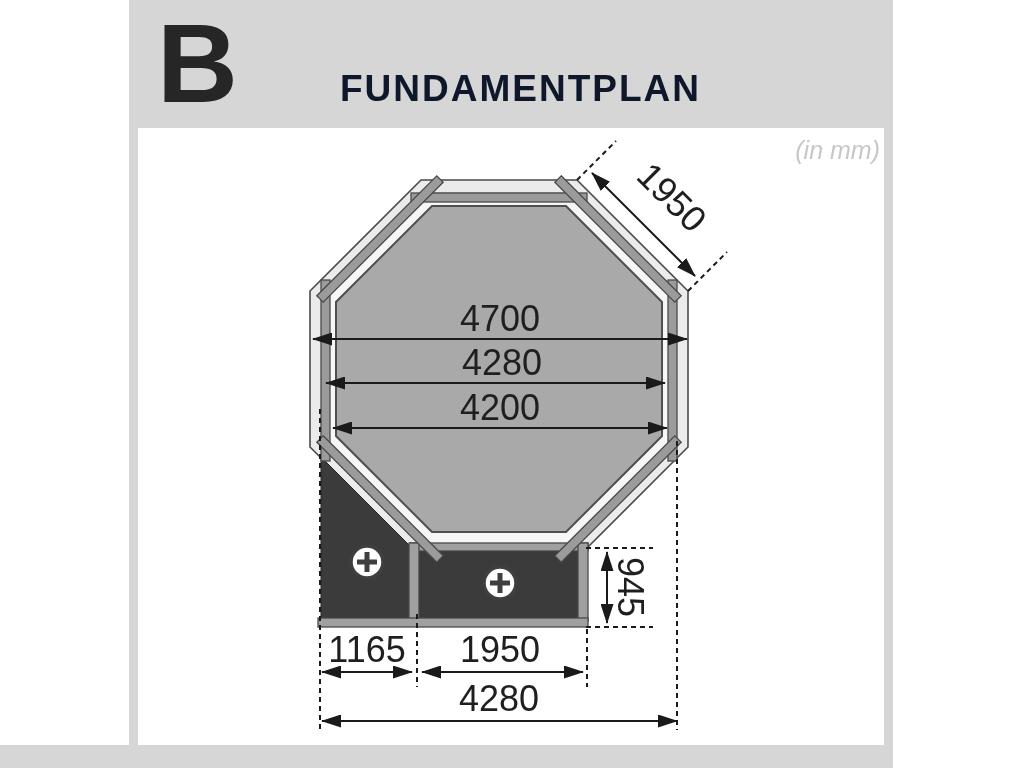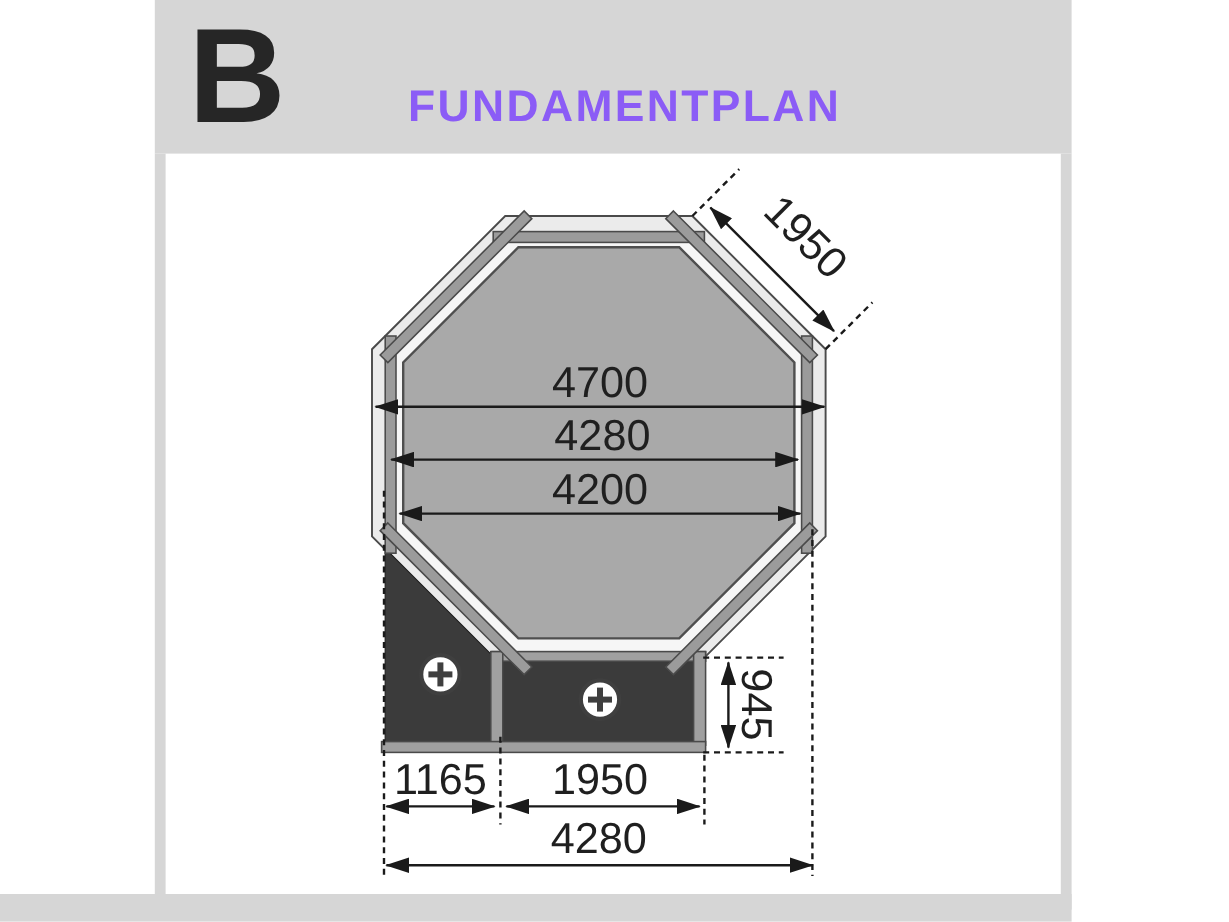--- a/index.html
+++ b/index.html
@@ -6,21 +6,21 @@
             font-family:"Liberation Sans", sans-serif;}
   .stage{position:absolute;left:0;top:0;width:1024px;height:768px;}
   .gray{position:absolute;background:#d6d6d6;}
   #header-band{left:129px;top:0;width:764px;height:128px;}
   #left-border{left:129px;top:128px;width:9px;height:630px;}
   #right-border{left:884px;top:128px;width:9px;height:630px;}
   #bottom-border{left:0;top:745px;width:893px;height:23px;}
   #section-letter{position:absolute;left:157px;top:8px;font-size:112px;font-weight:bold;
             color:#262626;line-height:1;letter-spacing:0;}
   #page-title{position:absolute;left:340px;top:68px;font-size:37px;font-weight:bold;
-            color:#8b5cf6;letter-spacing:2px;}
+            color:#0f172a;letter-spacing:2px;}
   #unit-note{position:absolute;left:690px;top:136px;width:190px;text-align:right;
             font-size:25px;font-style:italic;color:#c7c7c7;}
   svg{position:absolute;left:0;top:0;}
   .dim-label{font-size:36px;fill:#1f1f1f;}
   .dim-line{stroke:#1a1a1a;stroke-width:2;}
   .ext-line{stroke:#1a1a1a;stroke-width:2;stroke-dasharray:5 4;fill:none;}
   .beam{fill:#9b9b9b;stroke:#4a4a4a;stroke-width:1.3;}
   .slab{fill:#3b3b3b;stroke:#222222;stroke-width:1;}
   .tstrip{fill:#a0a0a0;stroke:#4a4a4a;stroke-width:1.3;}
 </style>
@@ -29,20 +29,21 @@
 
 <div class="stage">
 
   <div id="header-band" class="gray"></div>
   <div id="left-border" class="gray"></div>
   <div id="right-border" class="gray"></div>
   <div id="bottom-border" class="gray"></div>
 
   <div id="section-letter">B</div>
   <div id="page-title">FUNDAMENTPLAN</div>
+  <div id="unit-note">(in mm)</div>
 
   <svg width="1024" height="768" viewBox="0 0 1024 768">
     <defs>
       <marker id="ah" viewBox="0 0 20 13" refX="19" refY="6.5" markerWidth="20" markerHeight="13" markerUnits="userSpaceOnUse" orient="auto-start-reverse">
         <path d="M0,0 L20,6.5 L0,13 Z" fill="#1a1a1a"></path>
       </marker>
     </defs>
 
     <polygon points="421,180 577,180 688,291 688,447 577,558 421,558 310,447 310,291" fill="#ebebeb" stroke="#4a4a4a" stroke-width="1.6"></polygon>
     <polygon points="426,193 572,193 675,296 675,442 572,545 426,545 323,442 323,296" fill="#f6f6f6" stroke="#8d8d8d" stroke-width="1.2"></polygon>

